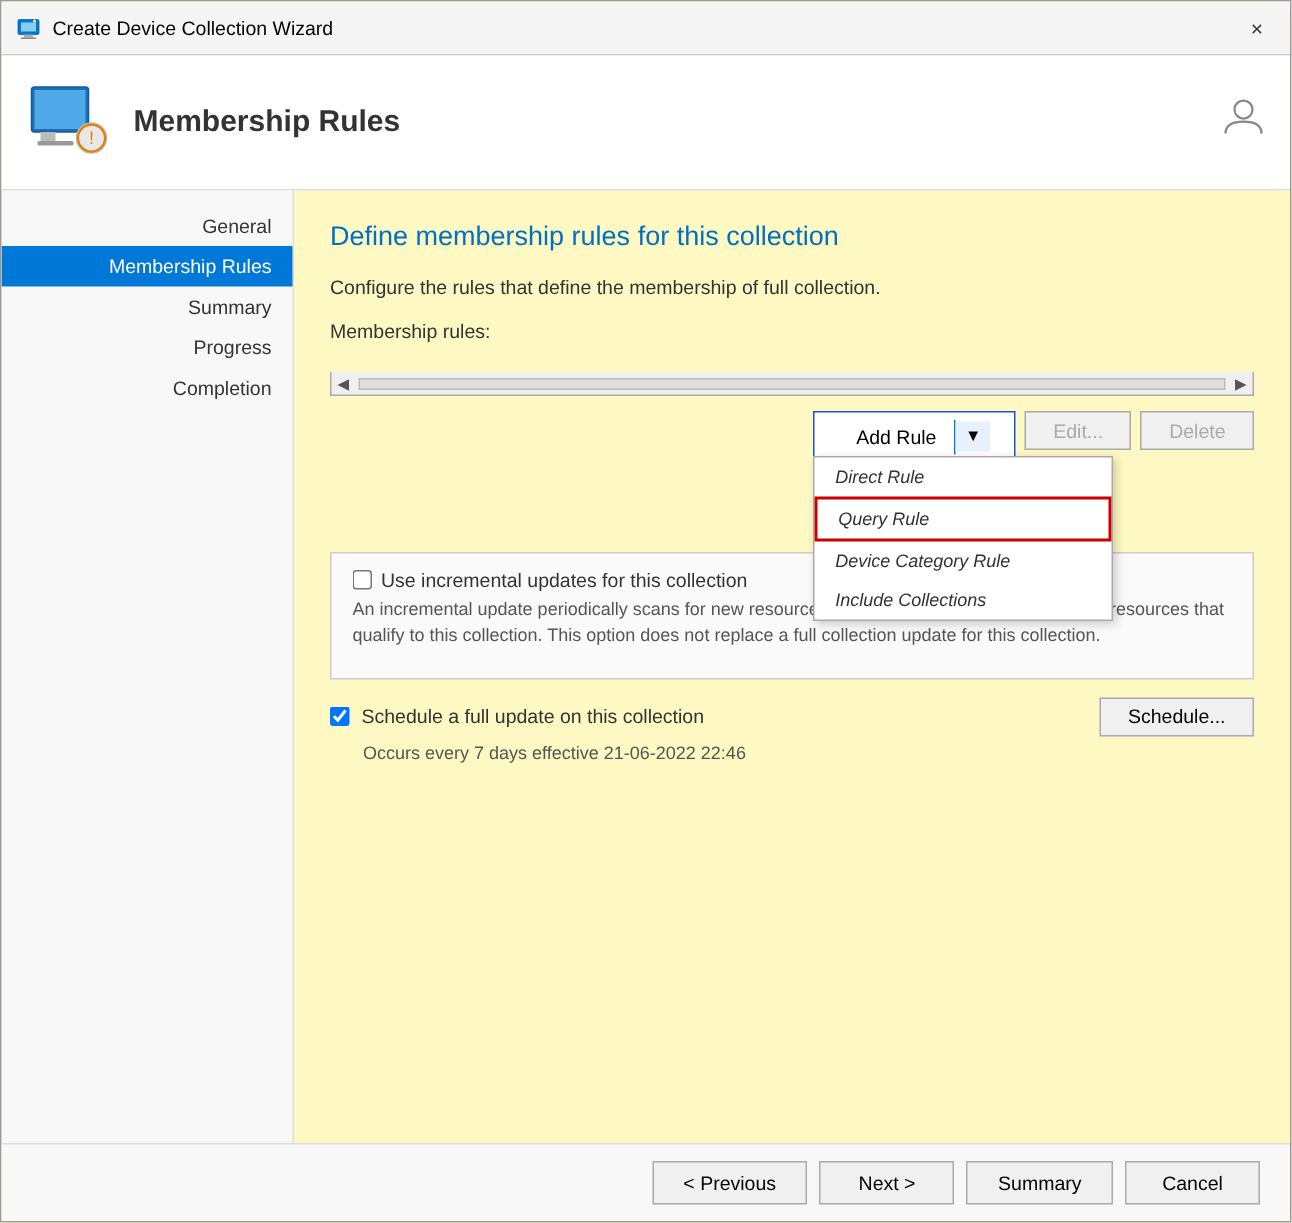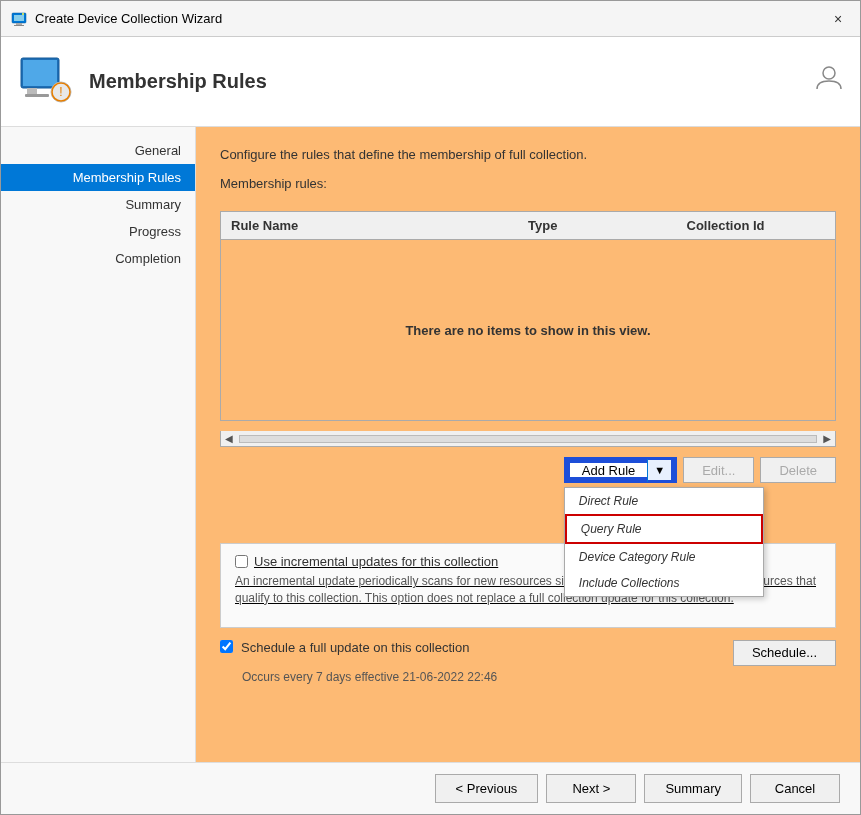--- a/index.html
+++ b/index.html
@@ -8,21 +8,21 @@
       font-size: 13px;
       background: #f0f0f0;
       display: flex;
       justify-content: center;
       align-items: center;
       min-height: 100vh;
     }
     .window {
       width: 861px;
       height: 815px;
-      background: #fdba74;
+      background: #fef9c3;
       border: 1px solid #999;
       box-shadow: 2px 2px 10px rgba(0,0,0,0.3);
       display: flex;
       flex-direction: column;
     }
     .title-bar {
       background: #f5f5f5;
       border-bottom: 1px solid #ccc;
       padding: 6px 10px;
       display: flex;
@@ -194,25 +194,25 @@
       font-size: 13px;
       border: 1px solid #aaa;
       background: #f0f0f0;
       cursor: pointer;
       min-width: 70px;
       height: 26px;
     }
     .btn:disabled { color: #aaa; cursor: default; }
     .btn-add-rule {
       background: #fff;
-      border: 6px solid #1d4ed8;
+      border: 1px solid #1d4ed8;
       display: flex;
       align-items: center;
       gap: 0;
-      padding: 0;
+      padding: 16px;
       min-width: 100px;
     }
     .btn-add-rule-text {
       padding: 4px 12px;
       border-right: 1px solid #0078d7;
       font-size: 13px;
     }
     .btn-add-rule-arrow {
       padding: 4px 6px;
       font-size: 11px;
@@ -258,21 +258,21 @@
     }
     .incremental-desc {
       font-size: 12px;
       color: #555;
       margin-top: 4px;
       line-height: 1.4;
     }
 
     .schedule-row {
       display: flex;
-      align-items: flex-start;
+      align-items: center;
       gap: 8px;
       margin-bottom: 4px;
     }
     .schedule-label {
       font-size: 13px;
       color: #333;
     }
     .schedule-desc {
       font-size: 12px;
       color: #555;
@@ -348,35 +348,26 @@
     <div class="sidebar">
       <div class="sidebar-item">General</div>
       <div class="sidebar-item active">Membership Rules</div>
       <div class="sidebar-item">Summary</div>
       <div class="sidebar-item">Progress</div>
       <div class="sidebar-item">Completion</div>
     </div>
 
     <div class="main-panel">
 
+      <div class="main-title">Define membership rules for this collection</div>
 
       <div class="description">Configure the rules that define the membership of full collection.</div>
 
       <div class="section-label">Membership rules:</div>
 
-      <div class="table-container">
-        <div class="table-header">
-          <div class="table-header-cell">Rule Name</div>
-          <div class="table-header-cell">Type</div>
-          <div class="table-header-cell">Collection Id</div>
-        </div>
-        <div class="table-body">
-          <span class="no-items-text">There are no items to show in this view.</span>
-        </div>
-      </div>
 
       <div class="scrollbar-area">
         <span class="scroll-arrow">◀</span>
         <div class="scroll-track"></div>
         <span class="scroll-arrow">▶</span>
       </div>
 
       <div class="button-row">
         <div style="position:relative">
           <div class="btn btn-add-rule">
@@ -388,21 +379,21 @@
             <div class="dropdown-item">Direct Rule</div>
             <div class="dropdown-item highlighted">Query Rule</div>
             <div class="dropdown-item">Device Category Rule</div>
             <div class="dropdown-item">Include Collections</div>
           </div>
         </div>
         <button class="btn" disabled="">Edit...</button>
         <button class="btn" disabled="">Delete</button>
       </div>
 
-      <div style="margin-top: 60px; border: 1px solid #ccc; padding: 10px 14px; background: #fafafa; text-decoration: underline;">
+      <div style="margin-top: 60px; border: 1px solid #ccc; padding: 10px 14px; background: #fafafa;">
         <div class="incremental-row">
           <div>
             <div class="checkbox-row">
               <input type="checkbox" style="">
               <span class="checkbox-label">Use incremental updates for this collection</span>
             </div>
             <div class="incremental-desc">An incremental update periodically scans for new resources since the last full update and adds resources that qualify to this collection. This option does not replace a full collection update for this collection.</div>
           </div>
         </div>
       </div>

